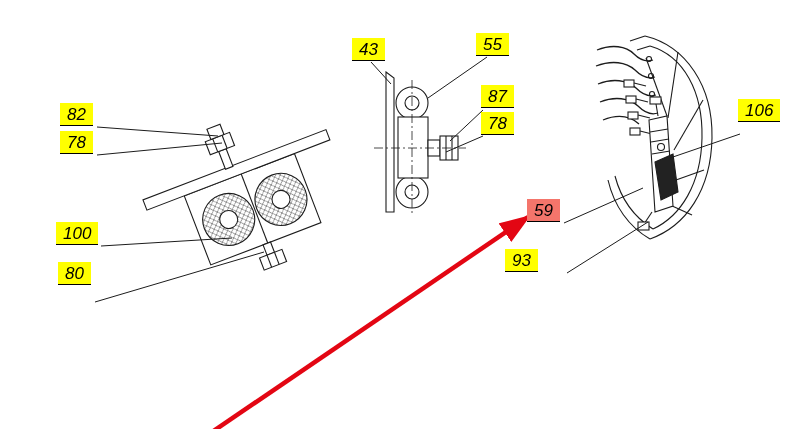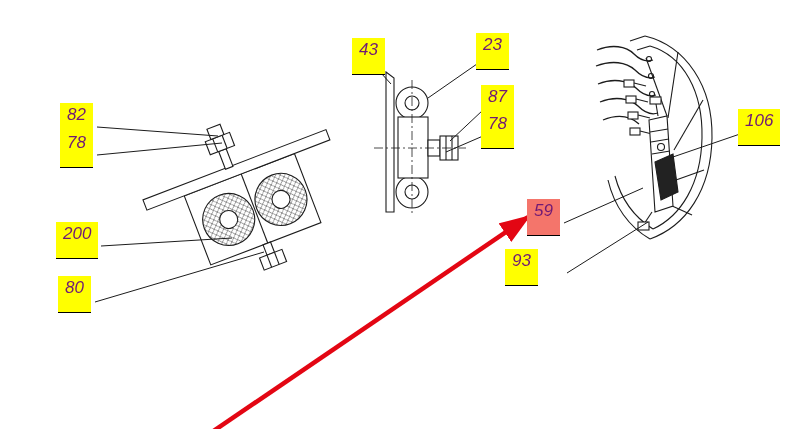--- a/index.html
+++ b/index.html
@@ -3,21 +3,21 @@
 <meta charset="utf-8">
 <style>
   *{box-sizing:border-box;margin:0;padding:0}
   html,body{background:#ffffff}
   body{font-family:"Liberation Sans",sans-serif}
   .canvas{position:relative;width:805px;height:429px;background:#ffffff;overflow:hidden}
   .canvas > svg{position:absolute;left:0;top:0;display:block}
   .part-label{
     position:absolute;display:inline-block;
     font-style:italic;font-size:17px;line-height:1;
-    padding:3px 7px 16px 7px;color:#701a75;
+    padding:3px 7px 2px 7px;color:#000000;
     border-bottom:1.2px solid #000;cursor:pointer;user-select:none;
     white-space:nowrap;z-index:2;
   }
   .part-label[data-hl="yellow"]{background:#ffff00}
   .part-label[data-hl="red"]{background:#f4756b}
 </style>
 </head>
 <body>
 
 <div class="canvas">
@@ -120,23 +120,23 @@
       <line x1="567" y1="273" x2="648" y2="222"></line>
     </g>
 
     <g>
       <line x1="212" y1="432" x2="528" y2="217" stroke="#e30613" stroke-width="4.5" marker-end="url(#ah)"></line>
     </g>
   </svg>
 
   <div class="part-label" style="left:60px;top:103px" data-hl="yellow">82</div>
   <div class="part-label" style="left:60px;top:131px" data-hl="yellow">78</div>
-  <div class="part-label" style="left:56px;top:222px" data-hl="yellow">200</div>
-  <div class="part-label" style="left:58px;top:276px" data-hl="yellow">80</div>
+  <div class="part-label" style="left:56px;top:222px" data-hl="yellow">100</div>
+  <div class="part-label" style="left:58px;top:262px" data-hl="yellow">80</div>
   <div class="part-label" style="left:352px;top:38px" data-hl="yellow">43</div>
-  <div class="part-label" style="left:476px;top:33px" data-hl="yellow">23</div>
+  <div class="part-label" style="left:476px;top:33px" data-hl="yellow">55</div>
   <div class="part-label" style="left:481px;top:85px" data-hl="yellow">87</div>
   <div class="part-label" style="left:481px;top:112px" data-hl="yellow">78</div>
-  <div class="part-label" style="left:738px;top:109px" data-hl="yellow">106</div>
+  <div class="part-label" style="left:738px;top:99px" data-hl="yellow">106</div>
   <div class="part-label" style="left:527px;top:199px" data-hl="red">59</div>
   <div class="part-label" style="left:505px;top:249px" data-hl="yellow">93</div>
 
 </div>
 
 </body></html>

